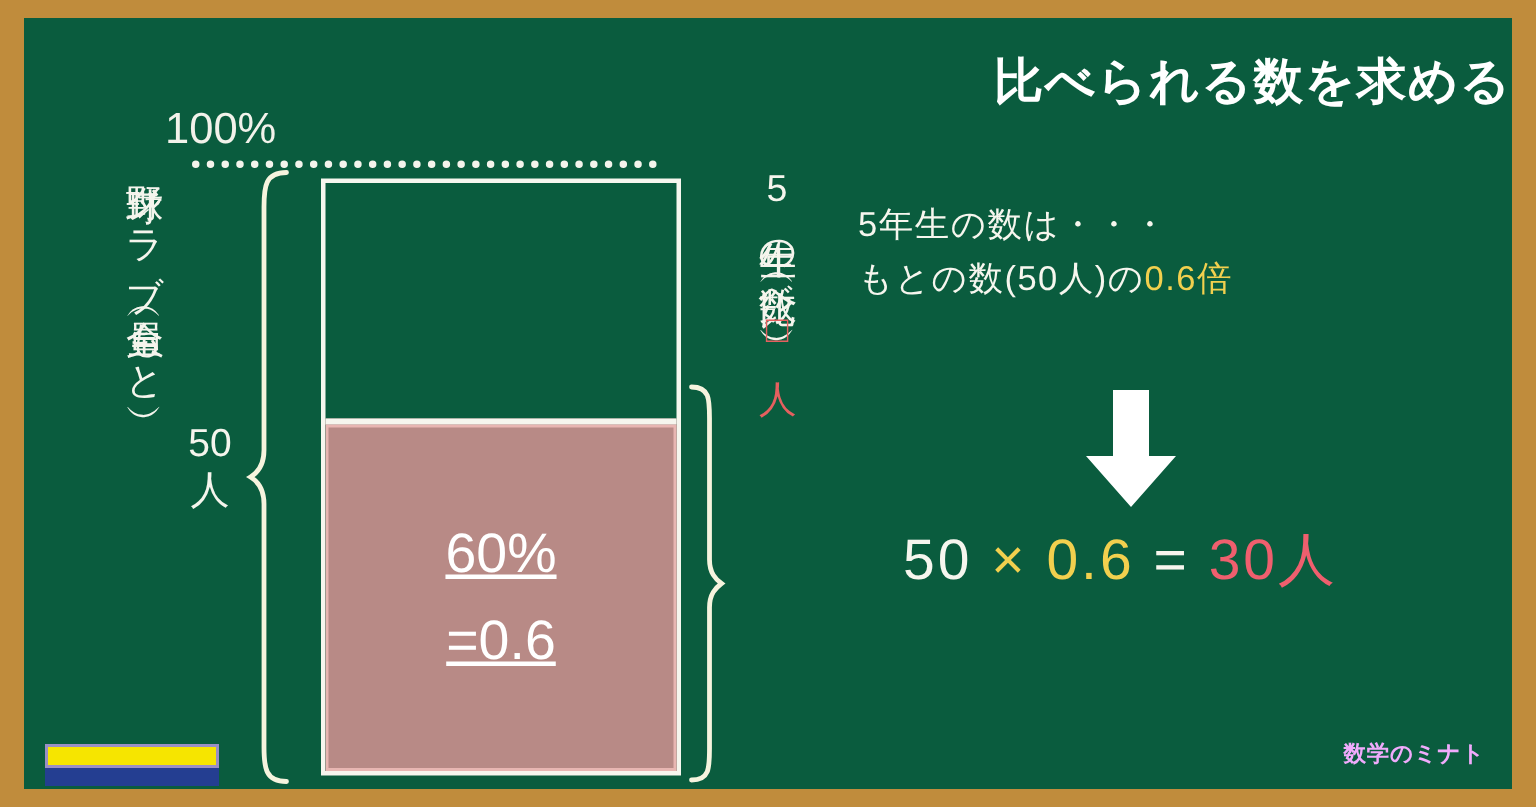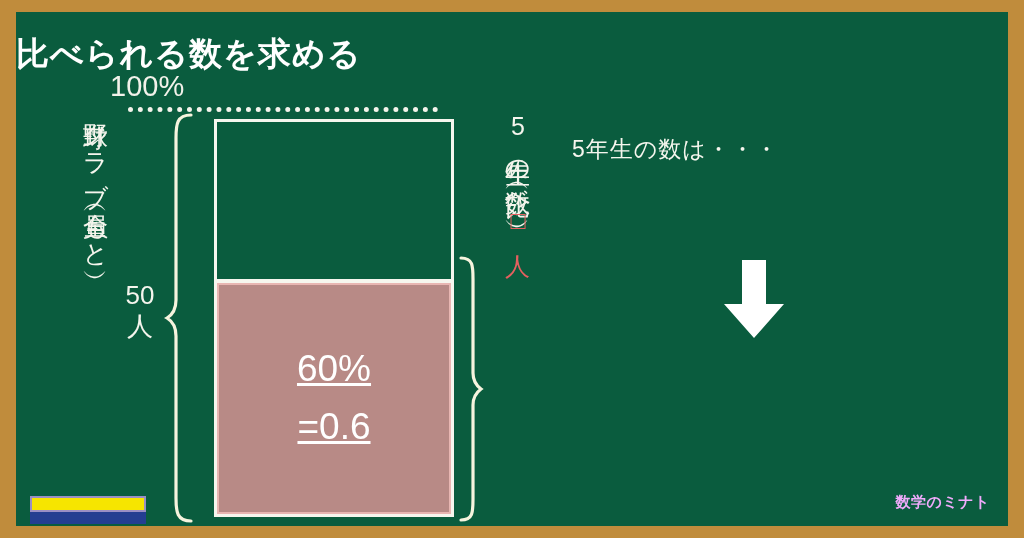--- a/index.html
+++ b/index.html
@@ -19,21 +19,21 @@
     width: 992px; height: 514px;
     background: #0a5c3e;
     overflow: hidden;
   }
 
   
   #title {
     position: absolute;
     left: 0; top: 20px;
     width: 992px;
-    text-align: left;
+    text-align: right;
     color: #ffffff;
     font-size: 33px;
     font-weight: bold;
     letter-spacing: 1px;
     white-space: nowrap;
   }
 
   
   #pct100 {
     position: absolute;
@@ -224,28 +224,38 @@
         <path d="M3 3 C15 3 15 11 15 24 L15 118 C15 127 19 131 23 134 C19 137 15 141 15 150 L15 244 C15 257 15 265 3 265"></path>
       </svg>
     </div>
 
     <div id="right-caption">
       <span>5年生の数（比べ）</span><span class="unknown">□人</span>
     </div>
 
     <div id="explain">
       <div class="exp-line">5年生の数は・・・</div>
+      <div class="exp-line">
+        <span>もとの数(50人)の</span><span class="gold">0.6倍</span>
+      </div>
     </div>
 
     <div id="arrow">
       <svg width="64" height="80" viewBox="0 0 64 80">
         <path d="M20 0 H44 V44 H62 L32 78 L2 44 H20 Z" fill="currentColor"></path>
       </svg>
     </div>
 
+    <div id="equation">
+      <span>50</span>
+      <span class="gold">×</span>
+      <span class="gold">0.6</span>
+      <span>=</span>
+      <span class="pink">30人</span>
+    </div>
 
     <div id="watermark">数学のミナト</div>
 
     <div id="tray-blue"></div>
     <div id="tray-yellow"></div>
 
   </div>
 </div>
 
 </body></html>

